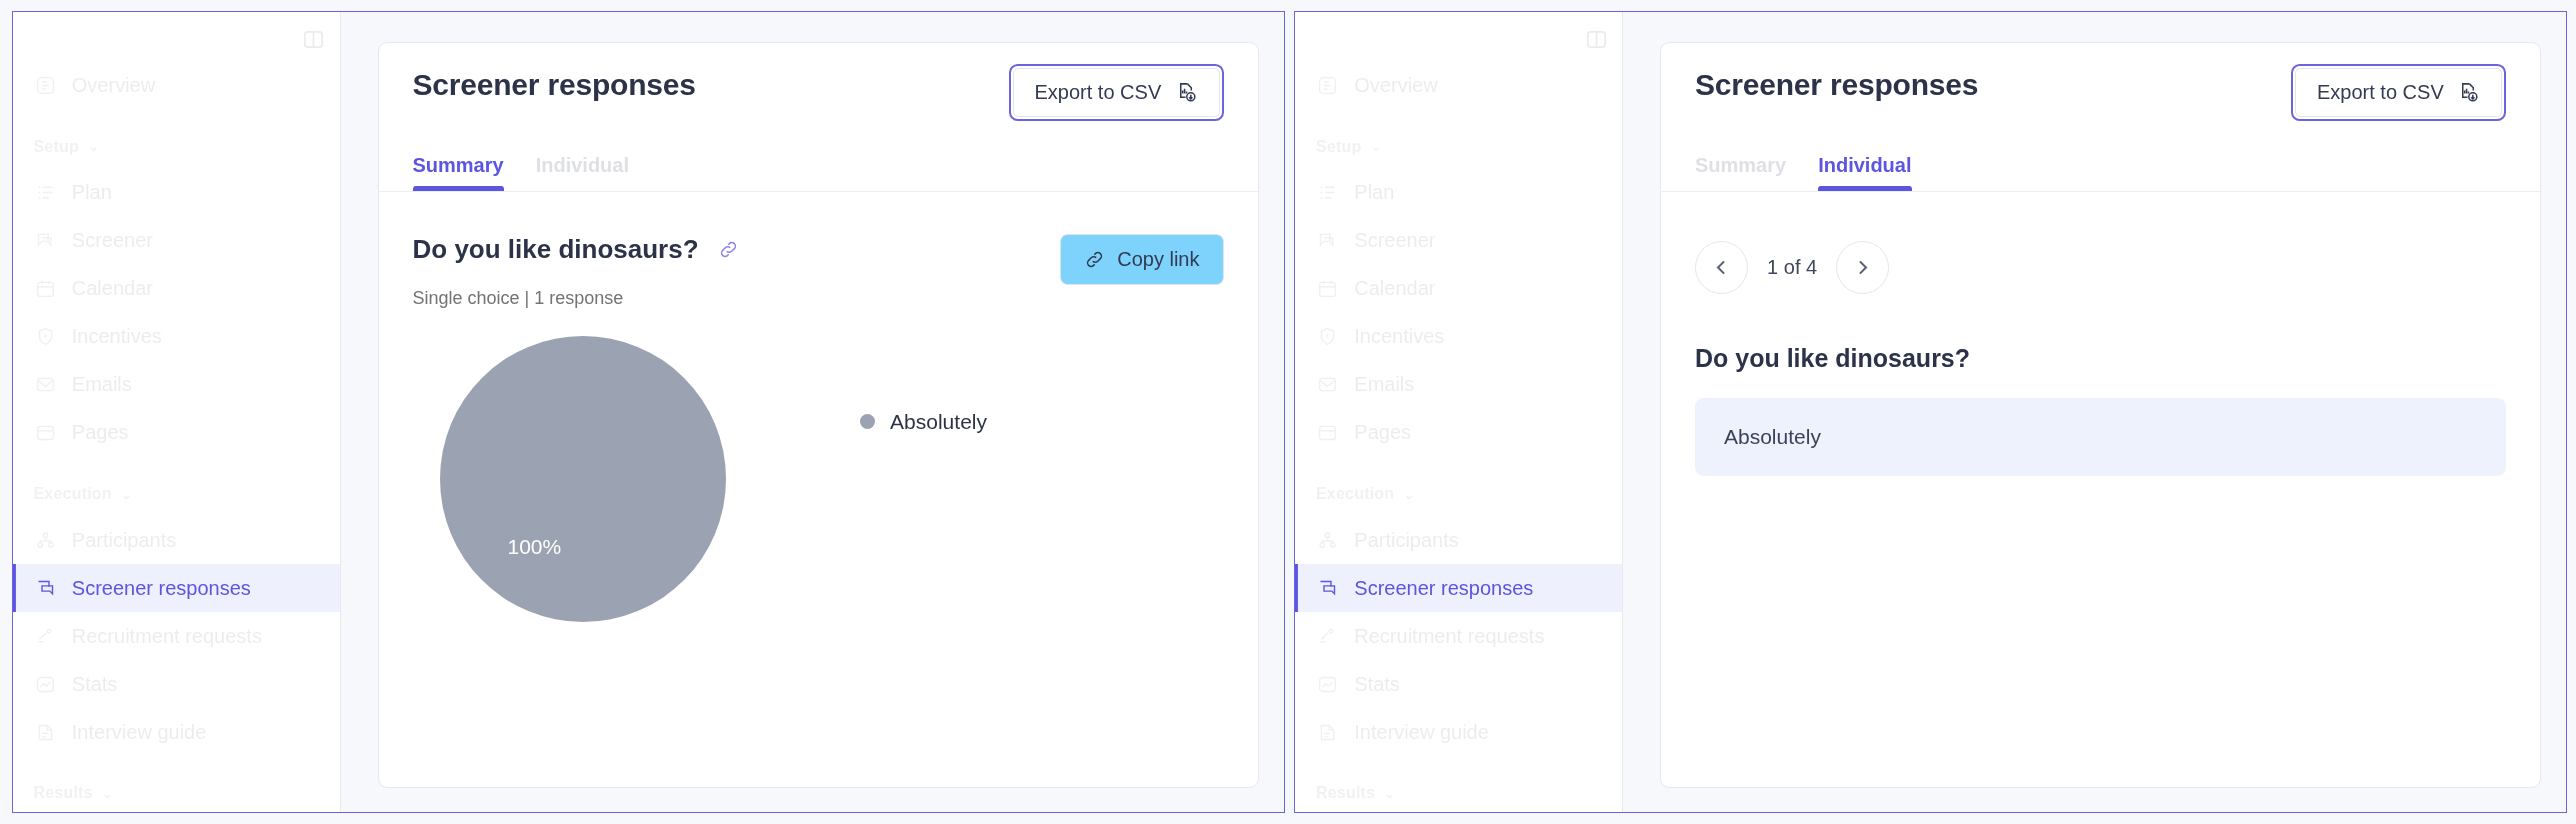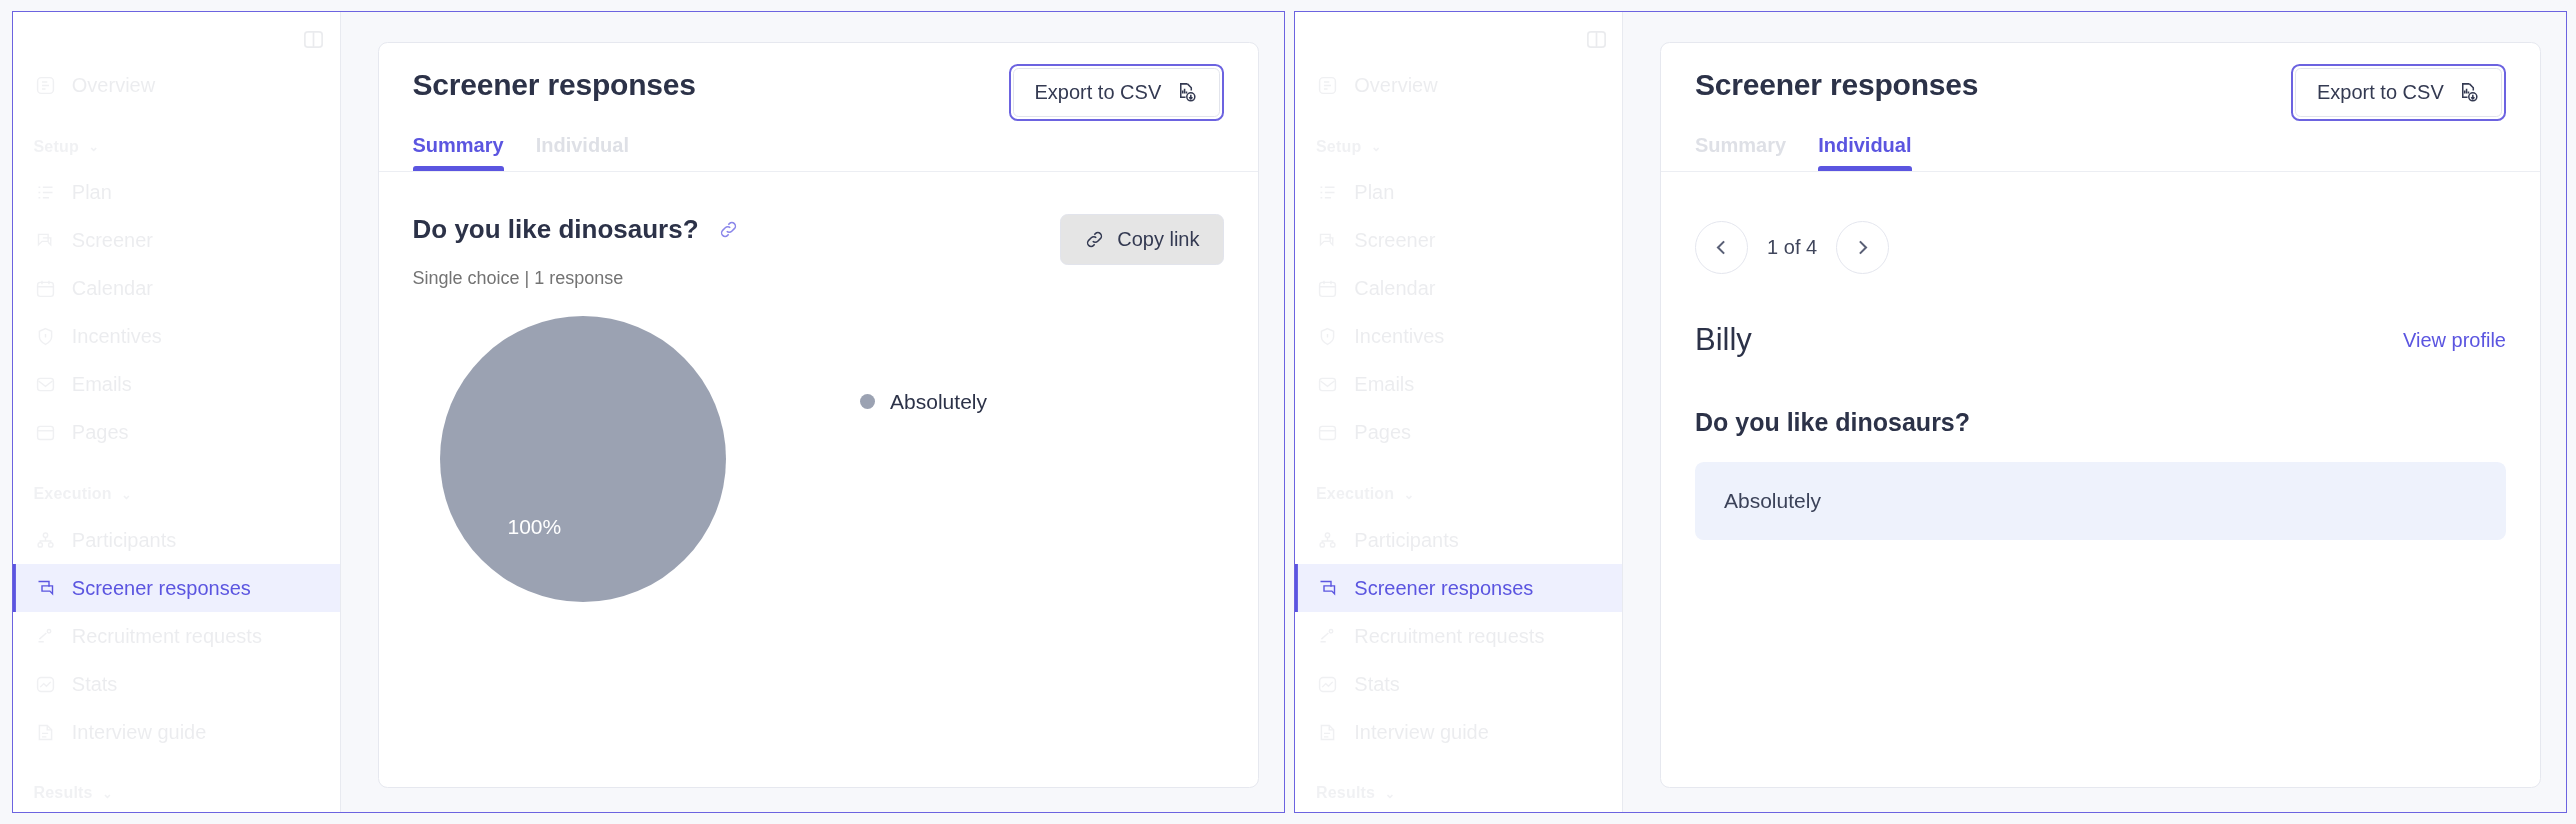--- a/index.html
+++ b/index.html
@@ -122,21 +122,21 @@
     border-radius: 5.7px;
     padding: 12.4px 21px;
     font-size: 20px;
     color: #343a52;
     font-family: inherit;
     cursor: pointer;
     white-space: nowrap;
   }
   .export-btn .ico { width: 23px; height: 23px; display: block; color: #343a52; }
 
-  .tabs { display: flex; gap: 32px; margin-top: 13px; }
+  .tabs { display: flex; gap: 32px; margin-top: 33px; }
   .tab {
     font-size: 20px;
     font-weight: 600;
     color: #b9bdca;
     padding-bottom: 13.4px;
     cursor: pointer;
     position: relative;
     white-space: nowrap;
   }
   .tab.inactive { opacity: 0.32; color: #9aa0b2; }
@@ -153,21 +153,21 @@
   .card-body { padding: 42px 34px 0 34px; }
 
   
   .q-row { display: flex; align-items: flex-start; justify-content: space-between; }
   .q-title-row { display: flex; align-items: center; gap: 19px; }
   .q-title { font-size: 26px; font-weight: 700; color: #2c3248; }
   .q-link-ico { width: 21px; height: 21px; color: #8a86ea; display:block; }
   .q-meta { margin-top: 23px; font-size: 18px; color: #737373; }
   .copy-btn {
     display: flex; align-items: center; gap: 12.4px;
-    background: #e5e5e5;
+    background: #7dd3fc;
     border: 1px solid #e2e4ec;
     border-radius: 7.6px;
     padding: 13.4px 23px;
     font-size: 20px;
     color: #343a52;
     font-family: inherit;
     cursor: pointer;
     white-space: nowrap;
   }
   .copy-btn .ico { width: 21px; height: 21px; color: #343a52; display:block; }
@@ -611,24 +611,20 @@
             <div class="pg-count">1 of 4</div>
             <div class="pg-btn">
               <span>
                 <svg viewBox="0 0 24 24" fill="none" stroke="currentColor" stroke-width="2.4" width="21" height="21">
                   <path d="M9 5l7 7-7 7"></path>
                 </svg>
               </span>
             </div>
           </div>
 
-          <div class="person-row">
-            <div class="person-name">Billy</div>
-            <a class="view-profile">View profile</a>
-          </div>
 
           <div class="ind-question">Do you like dinosaurs?</div>
           <div class="answer-box">Absolutely</div>
         </div>
       </div>
     </div>
   </div>
 </div>
 
 

